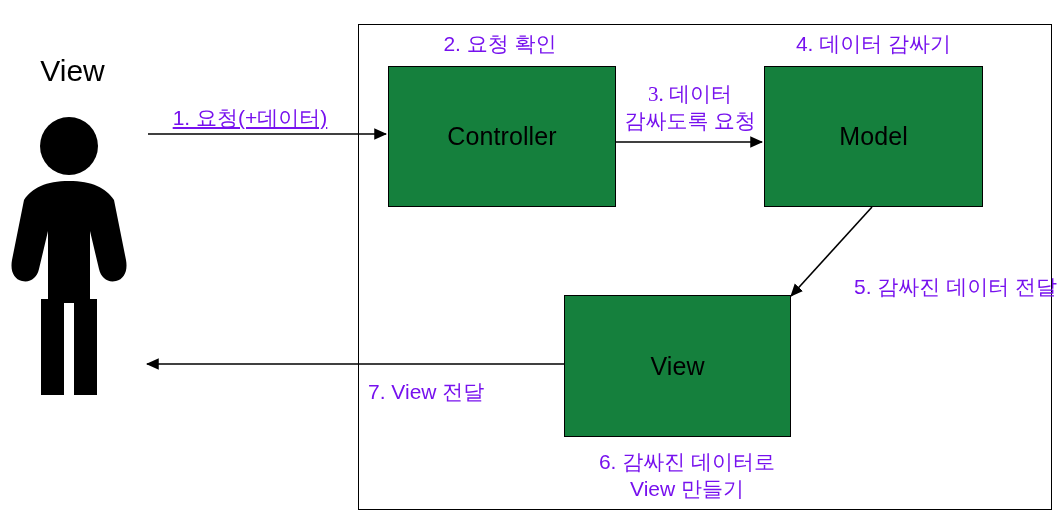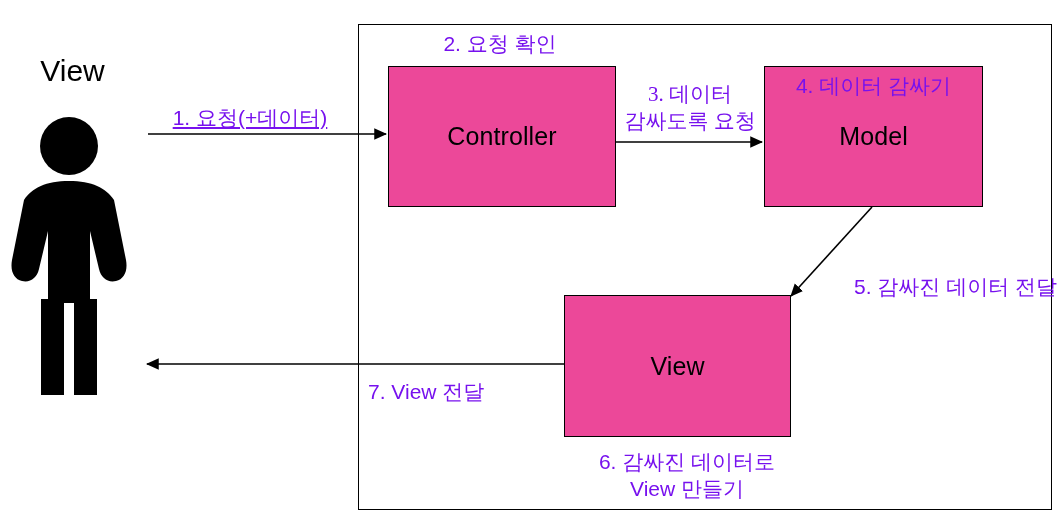--- a/index.html
+++ b/index.html
@@ -24,21 +24,21 @@
     height: 486px;
     border: 1.6px solid #000000;
     box-sizing: border-box;
     background: transparent;
   }
   
   .node {
     position: absolute;
     border: 1.6px solid #000000;
     box-sizing: border-box;
-    background: #ec4899;
+    background: #15803d;
     display: flex;
     align-items: center;
     justify-content: center;
   }
   .node-label {
     font-size: 25px;
     color: #000000;
     line-height: 1;
     white-space: nowrap;
     letter-spacing: 0.1px;
@@ -81,21 +81,21 @@
     color: #7711ee;
     font-size: 21px;
     line-height: 1.28;
     white-space: pre;
     text-align: center;
     font-weight: 400;
   }
   #cap-1 { left:  90px; top: 105px;  width: 320px; text-decoration: underline; }
   #cap-2 { left: 380px; top: 31px;  width: 240px; }
   #cap-3 { left: 607px; top: 81px;  width: 166px; font-family: Liberation Serif, serif; }
-  #cap-4 { left: 764px; top: 31px;  width: 219px; margin-top: 42px; }
+  #cap-4 { left: 764px; top: 31px;  width: 219px; }
   #cap-5 { left: 841px; top: 274px; width: 216px; text-align: right; }
   #cap-6 { left: 577px; top: 449px; width: 220px; }
   #cap-7 { left: 368px; top: 379px; width: 180px; text-align: left; }
 </style>
 </head>
 <body>
 
 <div id="canvas">
 
   <div id="actor-user-title">View</div>

